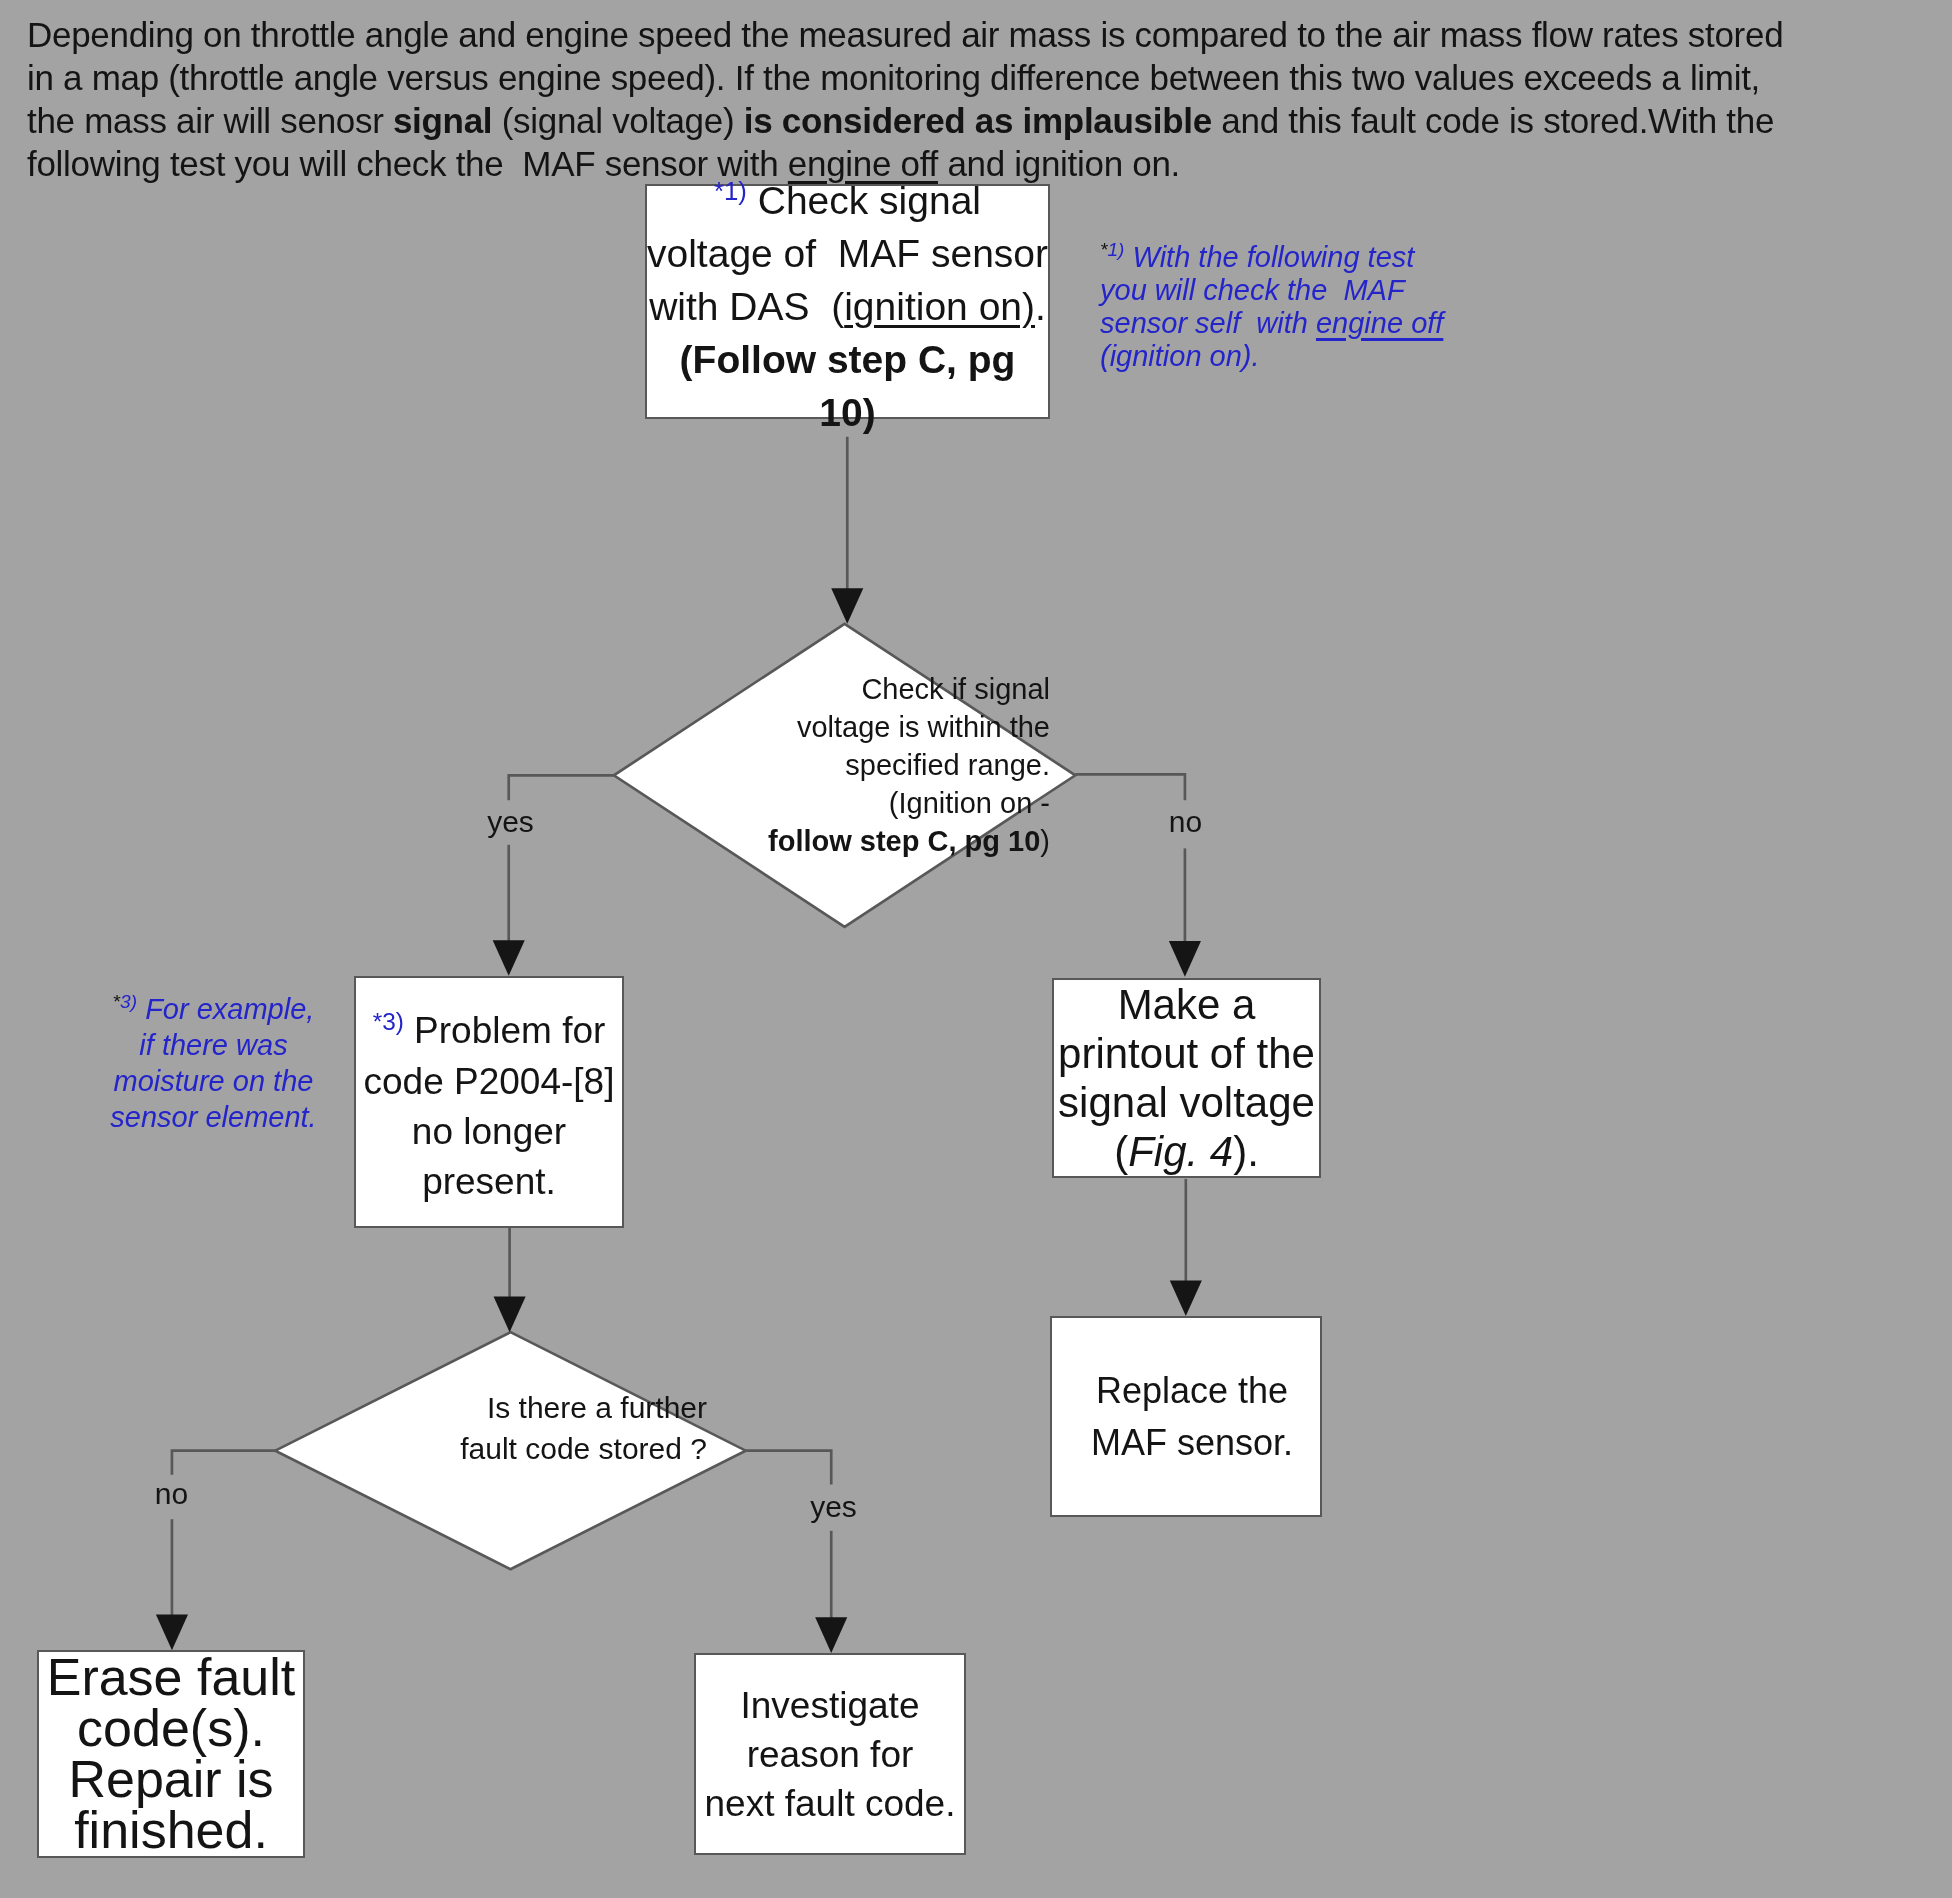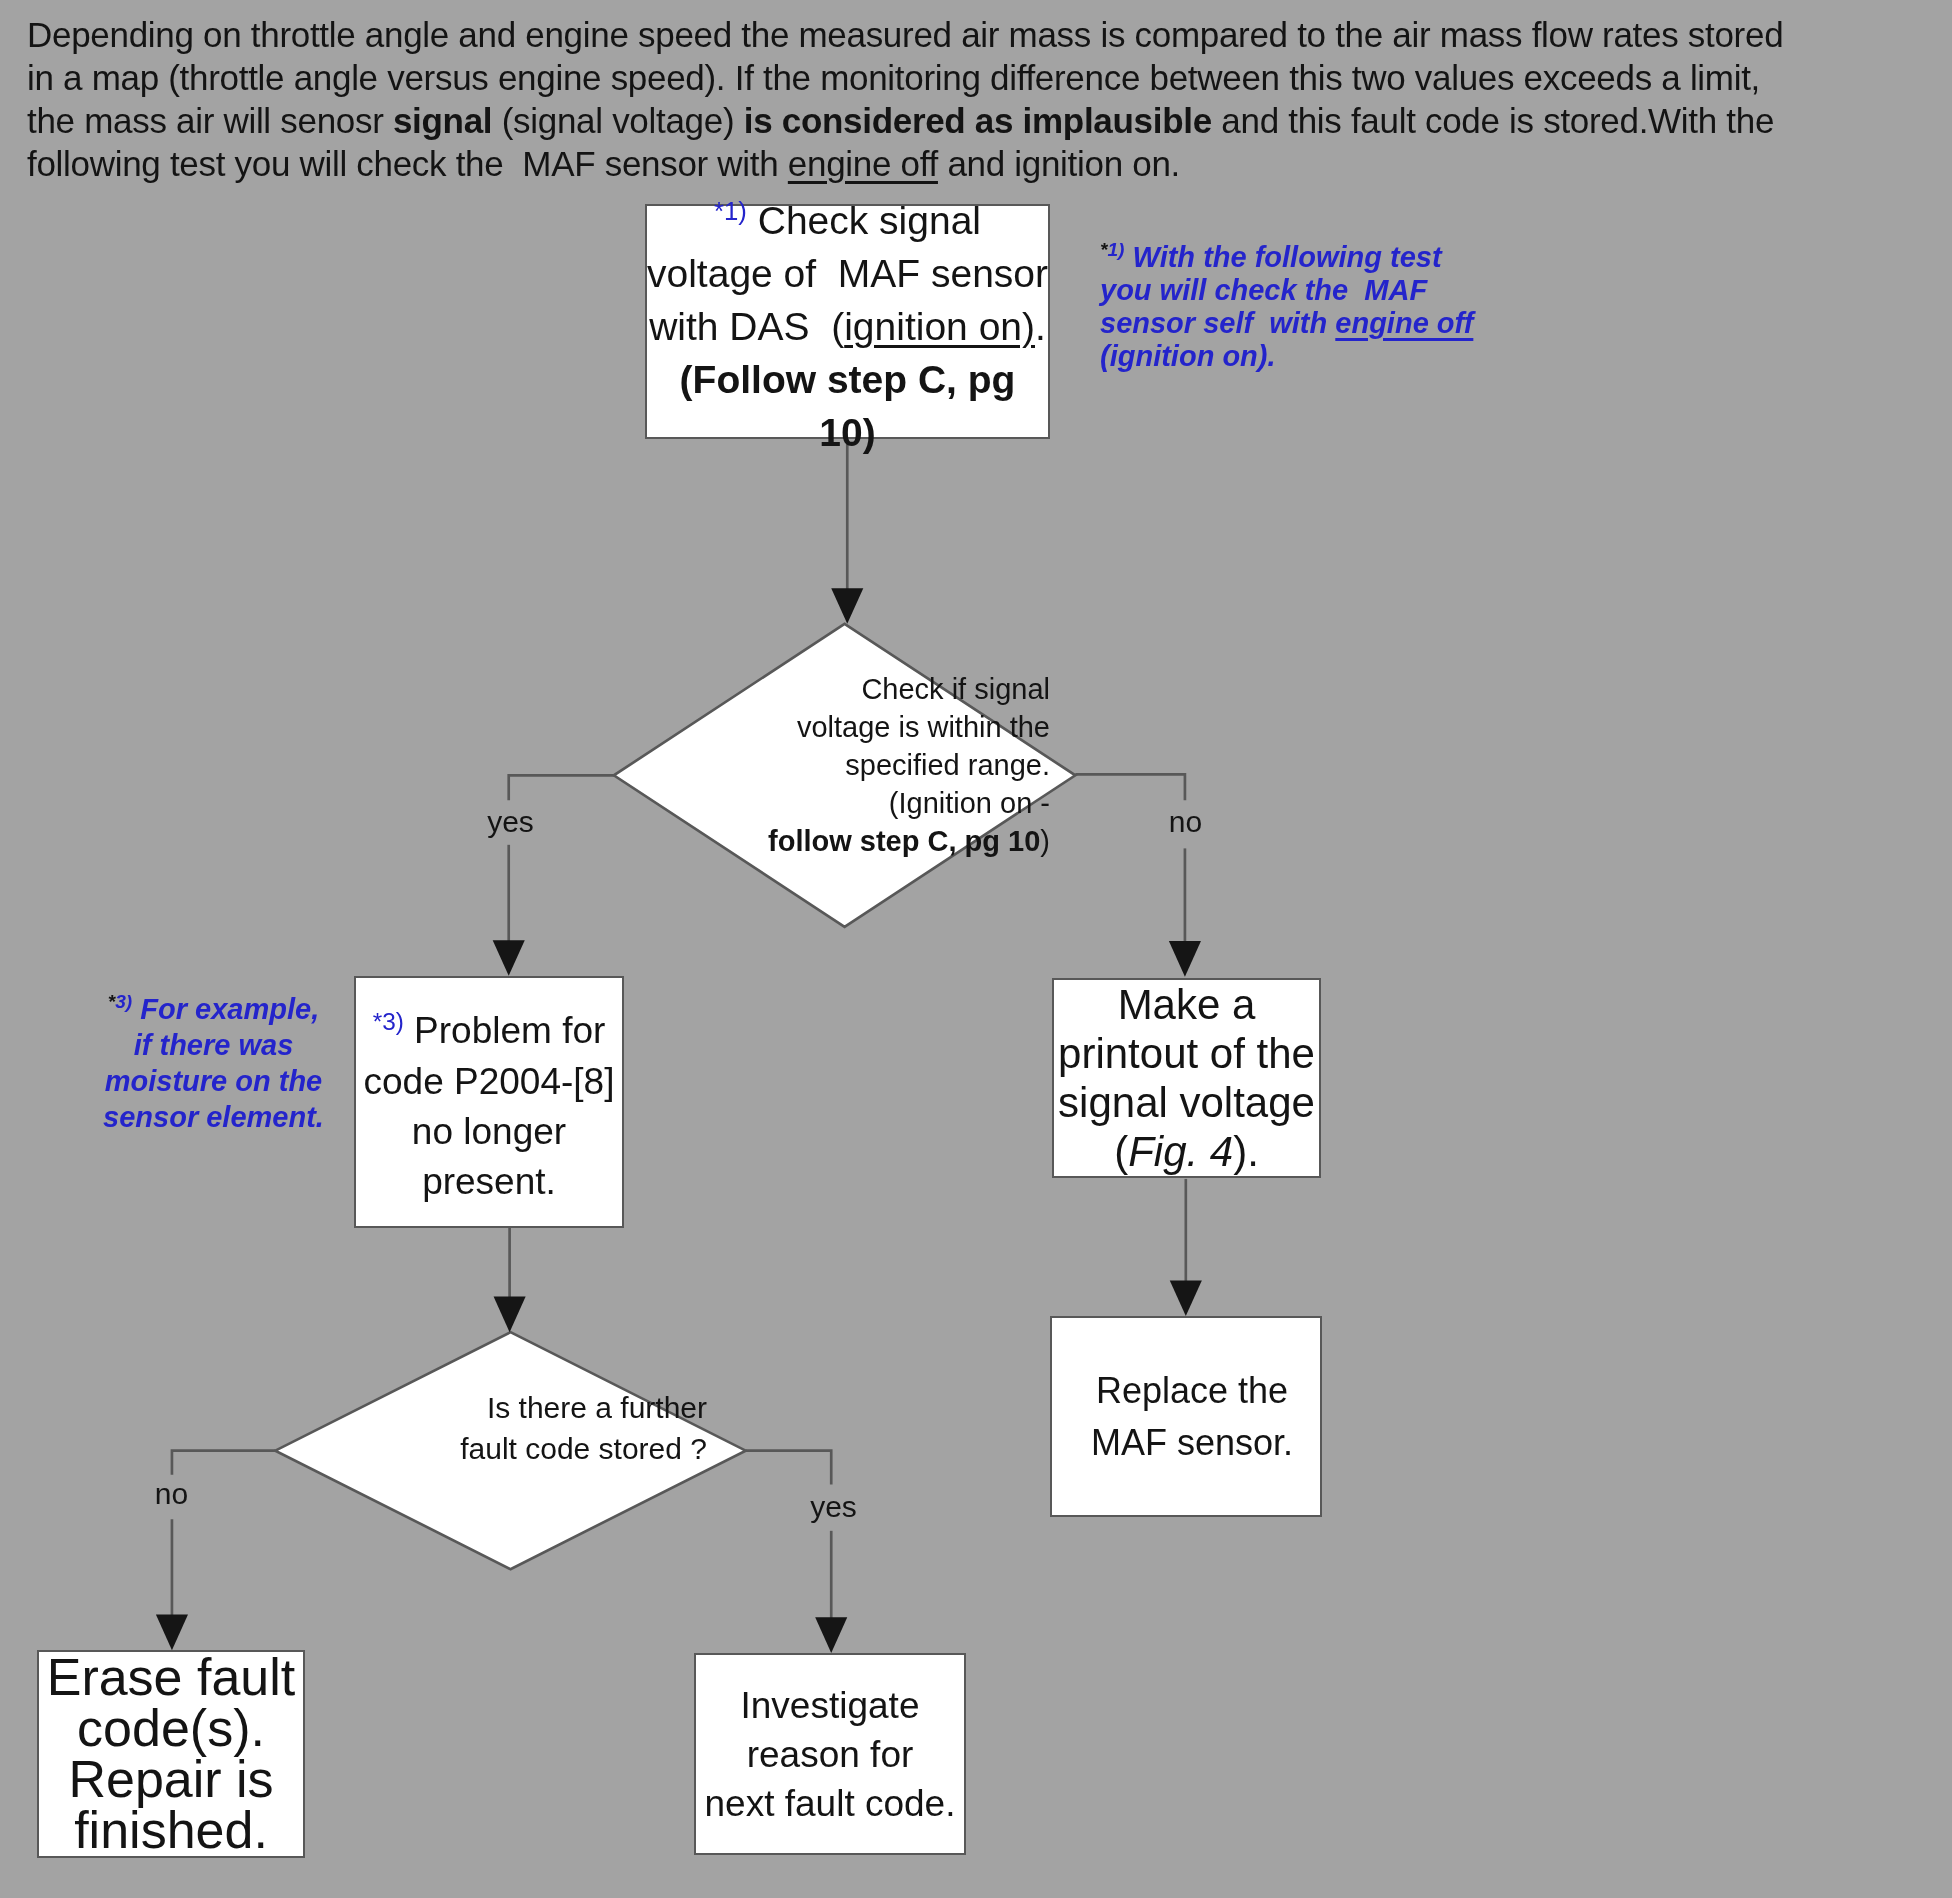--- a/index.html
+++ b/index.html
@@ -13,31 +13,31 @@
            font-size:35px; line-height:43px; letter-spacing:-0.3px; }
   .b { font-weight:bold; }
   .i { font-style:italic; }
   .u { text-decoration:underline; text-decoration-thickness:2.7px; text-underline-offset:5.3px; }
   .sup { font-size:66%; vertical-align:super; }
   .blue { color:#2424cb; }
   .dark { color:#141414; }
   .box { position:absolute; background:#ffffff; border:2.7px solid #585858; box-sizing:border-box;
          display:flex; flex-direction:column; justify-content:center; align-items:center;
          text-align:center; }
-  .box1 { left:645px; top:204px;  width:405px; height:235px; font-size:39px; line-height:53px; }
+  .box1 { left:645px; top:184px;  width:405px; height:235px; font-size:39px; line-height:53px; }
   .box3 { left:354px; top:976px; width:270px; height:252px; font-size:37px; line-height:50px; }
   .box4 { left:1052px; top:978px; width:269px; height:200px; font-size:42px; line-height:49px; }
   .box5 { left:1050px; top:1316px; width:272px; height:201px; font-size:36px; line-height:52px;padding-left:12px; }
   .box6 { left:37px;  top:1650px; width:268px; height:208px; font-size:52px; line-height:51px; }
   .box7 { left:694px; top:1653px; width:272px; height:202px; font-size:37px; line-height:49px; }
   .dtext { position:absolute; text-align:right; }
   .d1text { left:640px; top:670px; width:410px; font-size:29px; line-height:38px; }
   .d2text { left:315px; top:1387px; width:392px; font-size:30px; line-height:41px; }
   .branch-label { position:absolute; width:71px; text-align:center; font-size:30px; }
-  .note { position:absolute; color:#2424cb; font-style:italic; font-weight:bold; }
+  .note { position:absolute; color:#2424cb; font-style:italic; font-weight:normal; }
   .note1 { left:1100px; top:233px; width:392px; font-size:29px; line-height:33px; text-align:left; }
   .note3 { left:87px; top:984px; width:253px; font-size:29px; line-height:36px; text-align:center; }
 </style>
 </head>
 <body>
 
 <div class="canvas">
 
   <svg class="wires" viewBox="0 0 2191 2131">
     <g stroke="#585858" stroke-width="3" fill="none">

